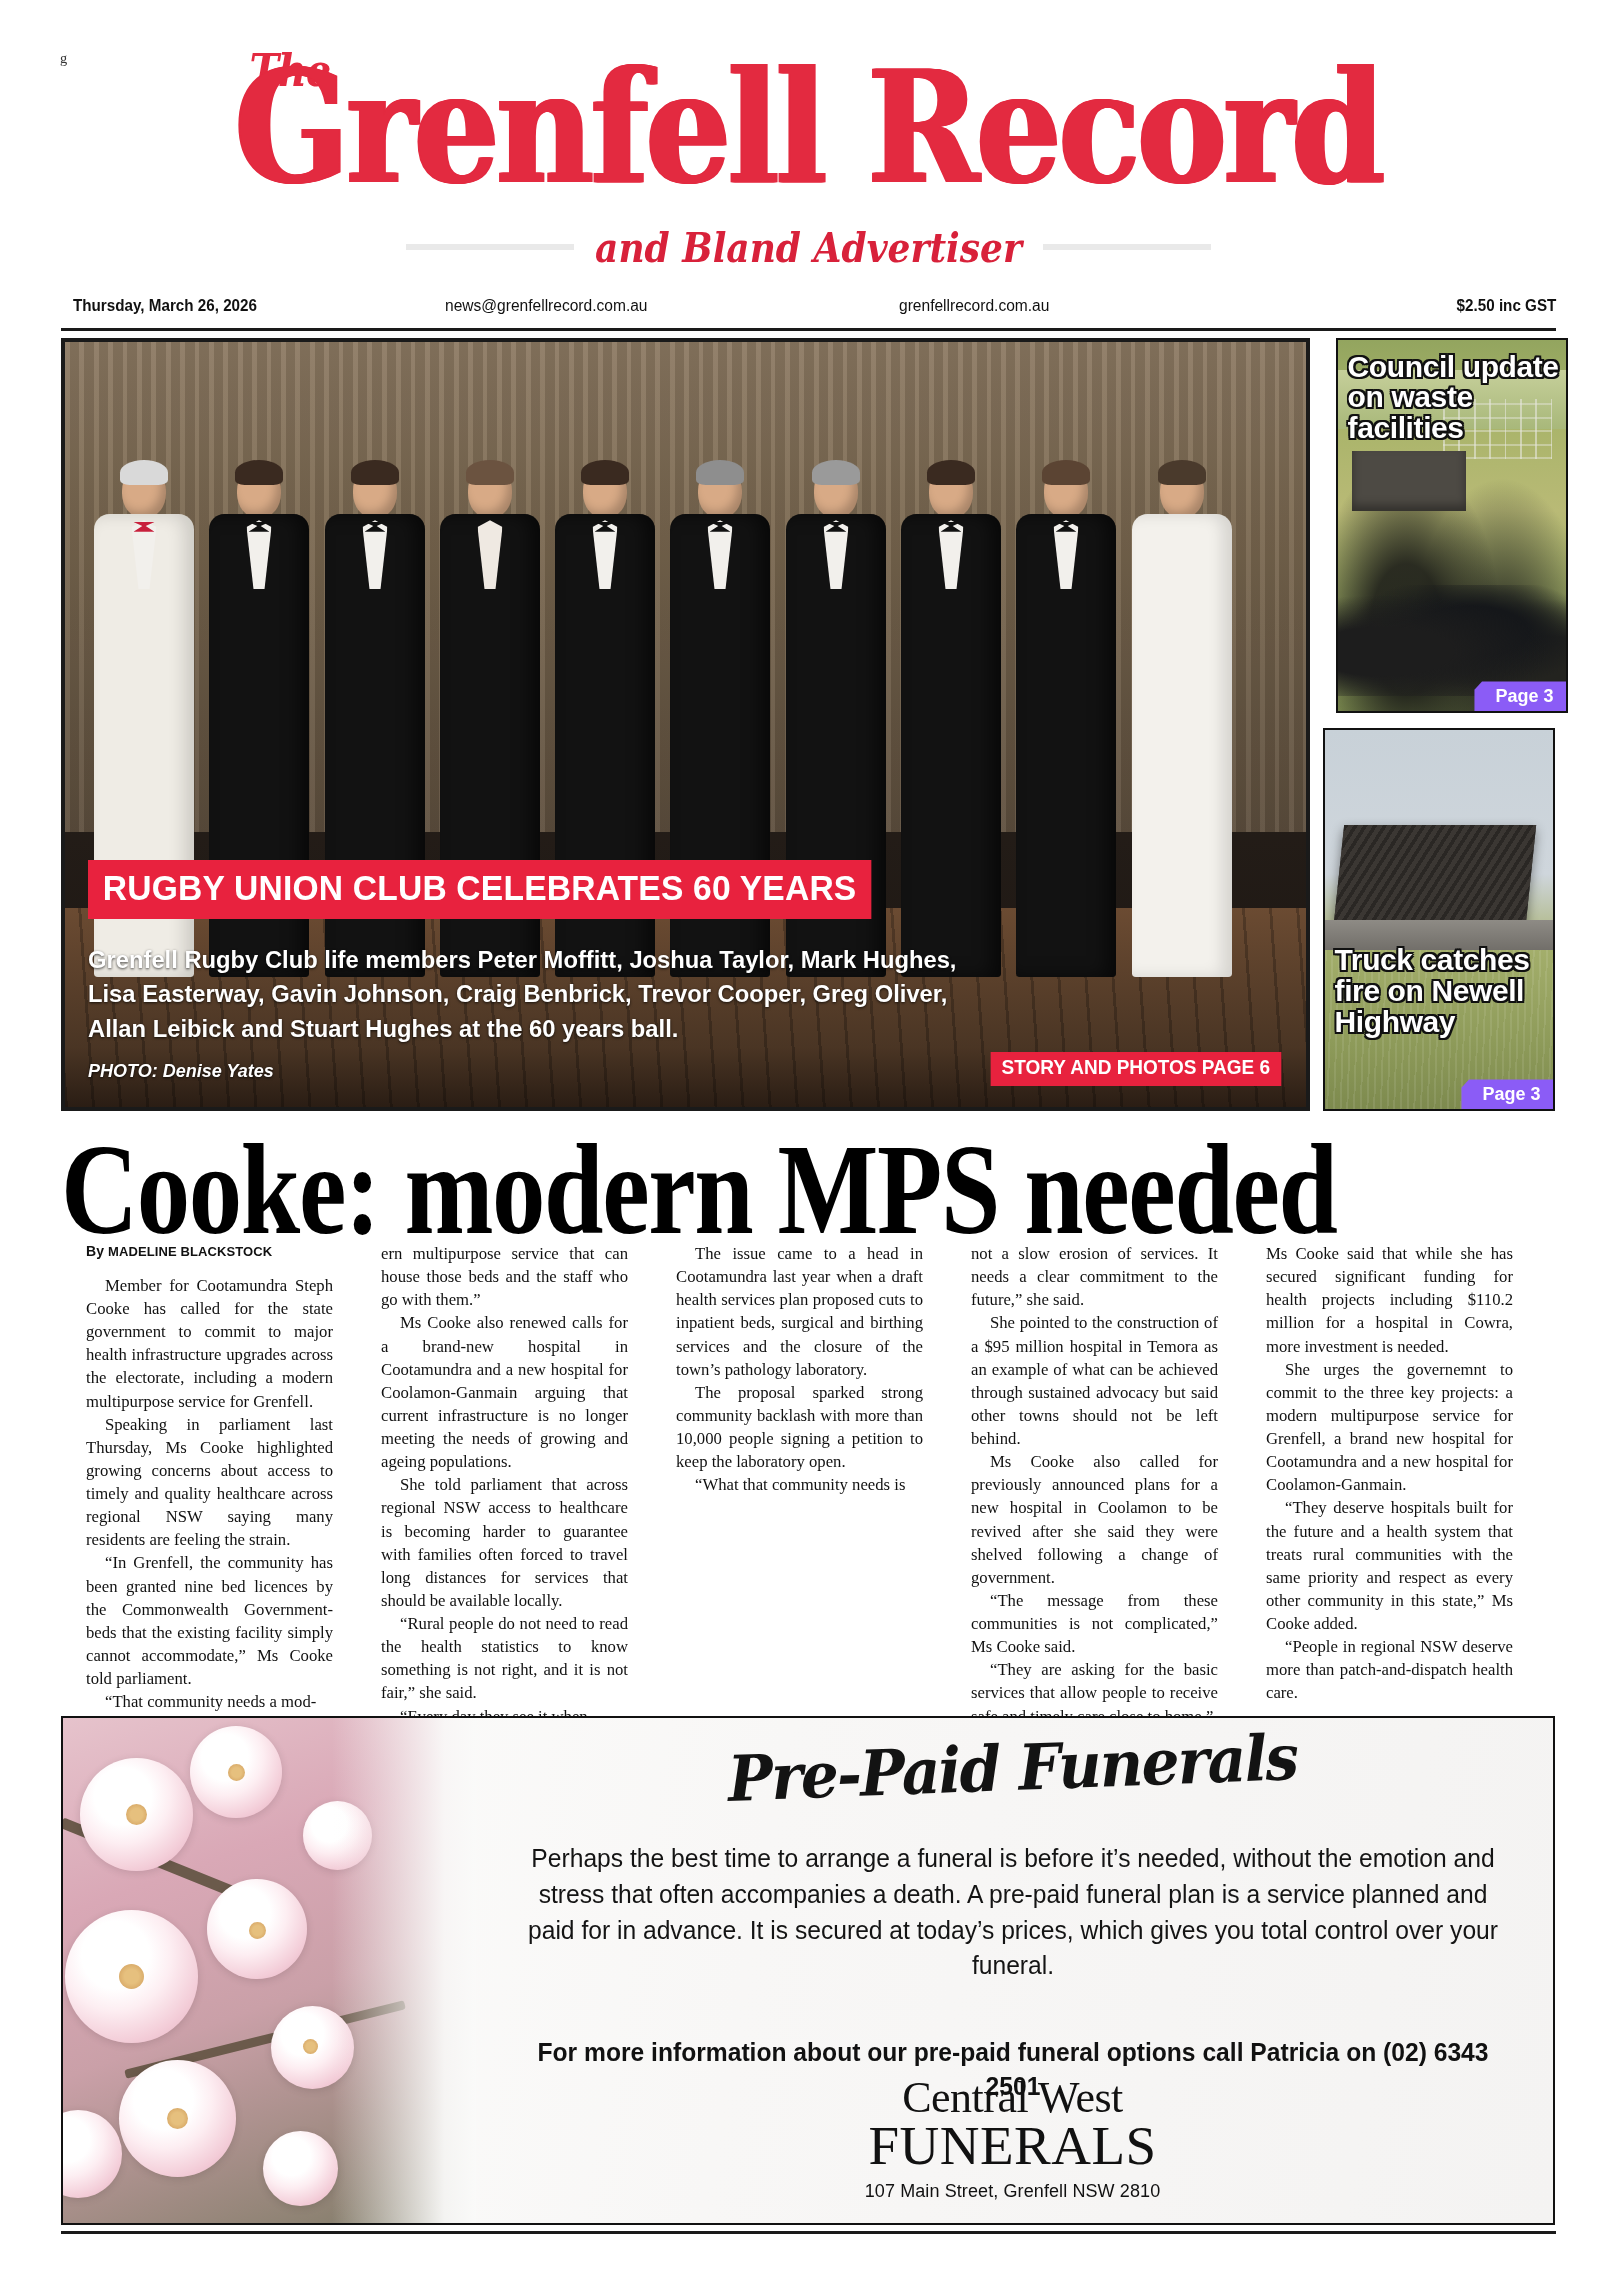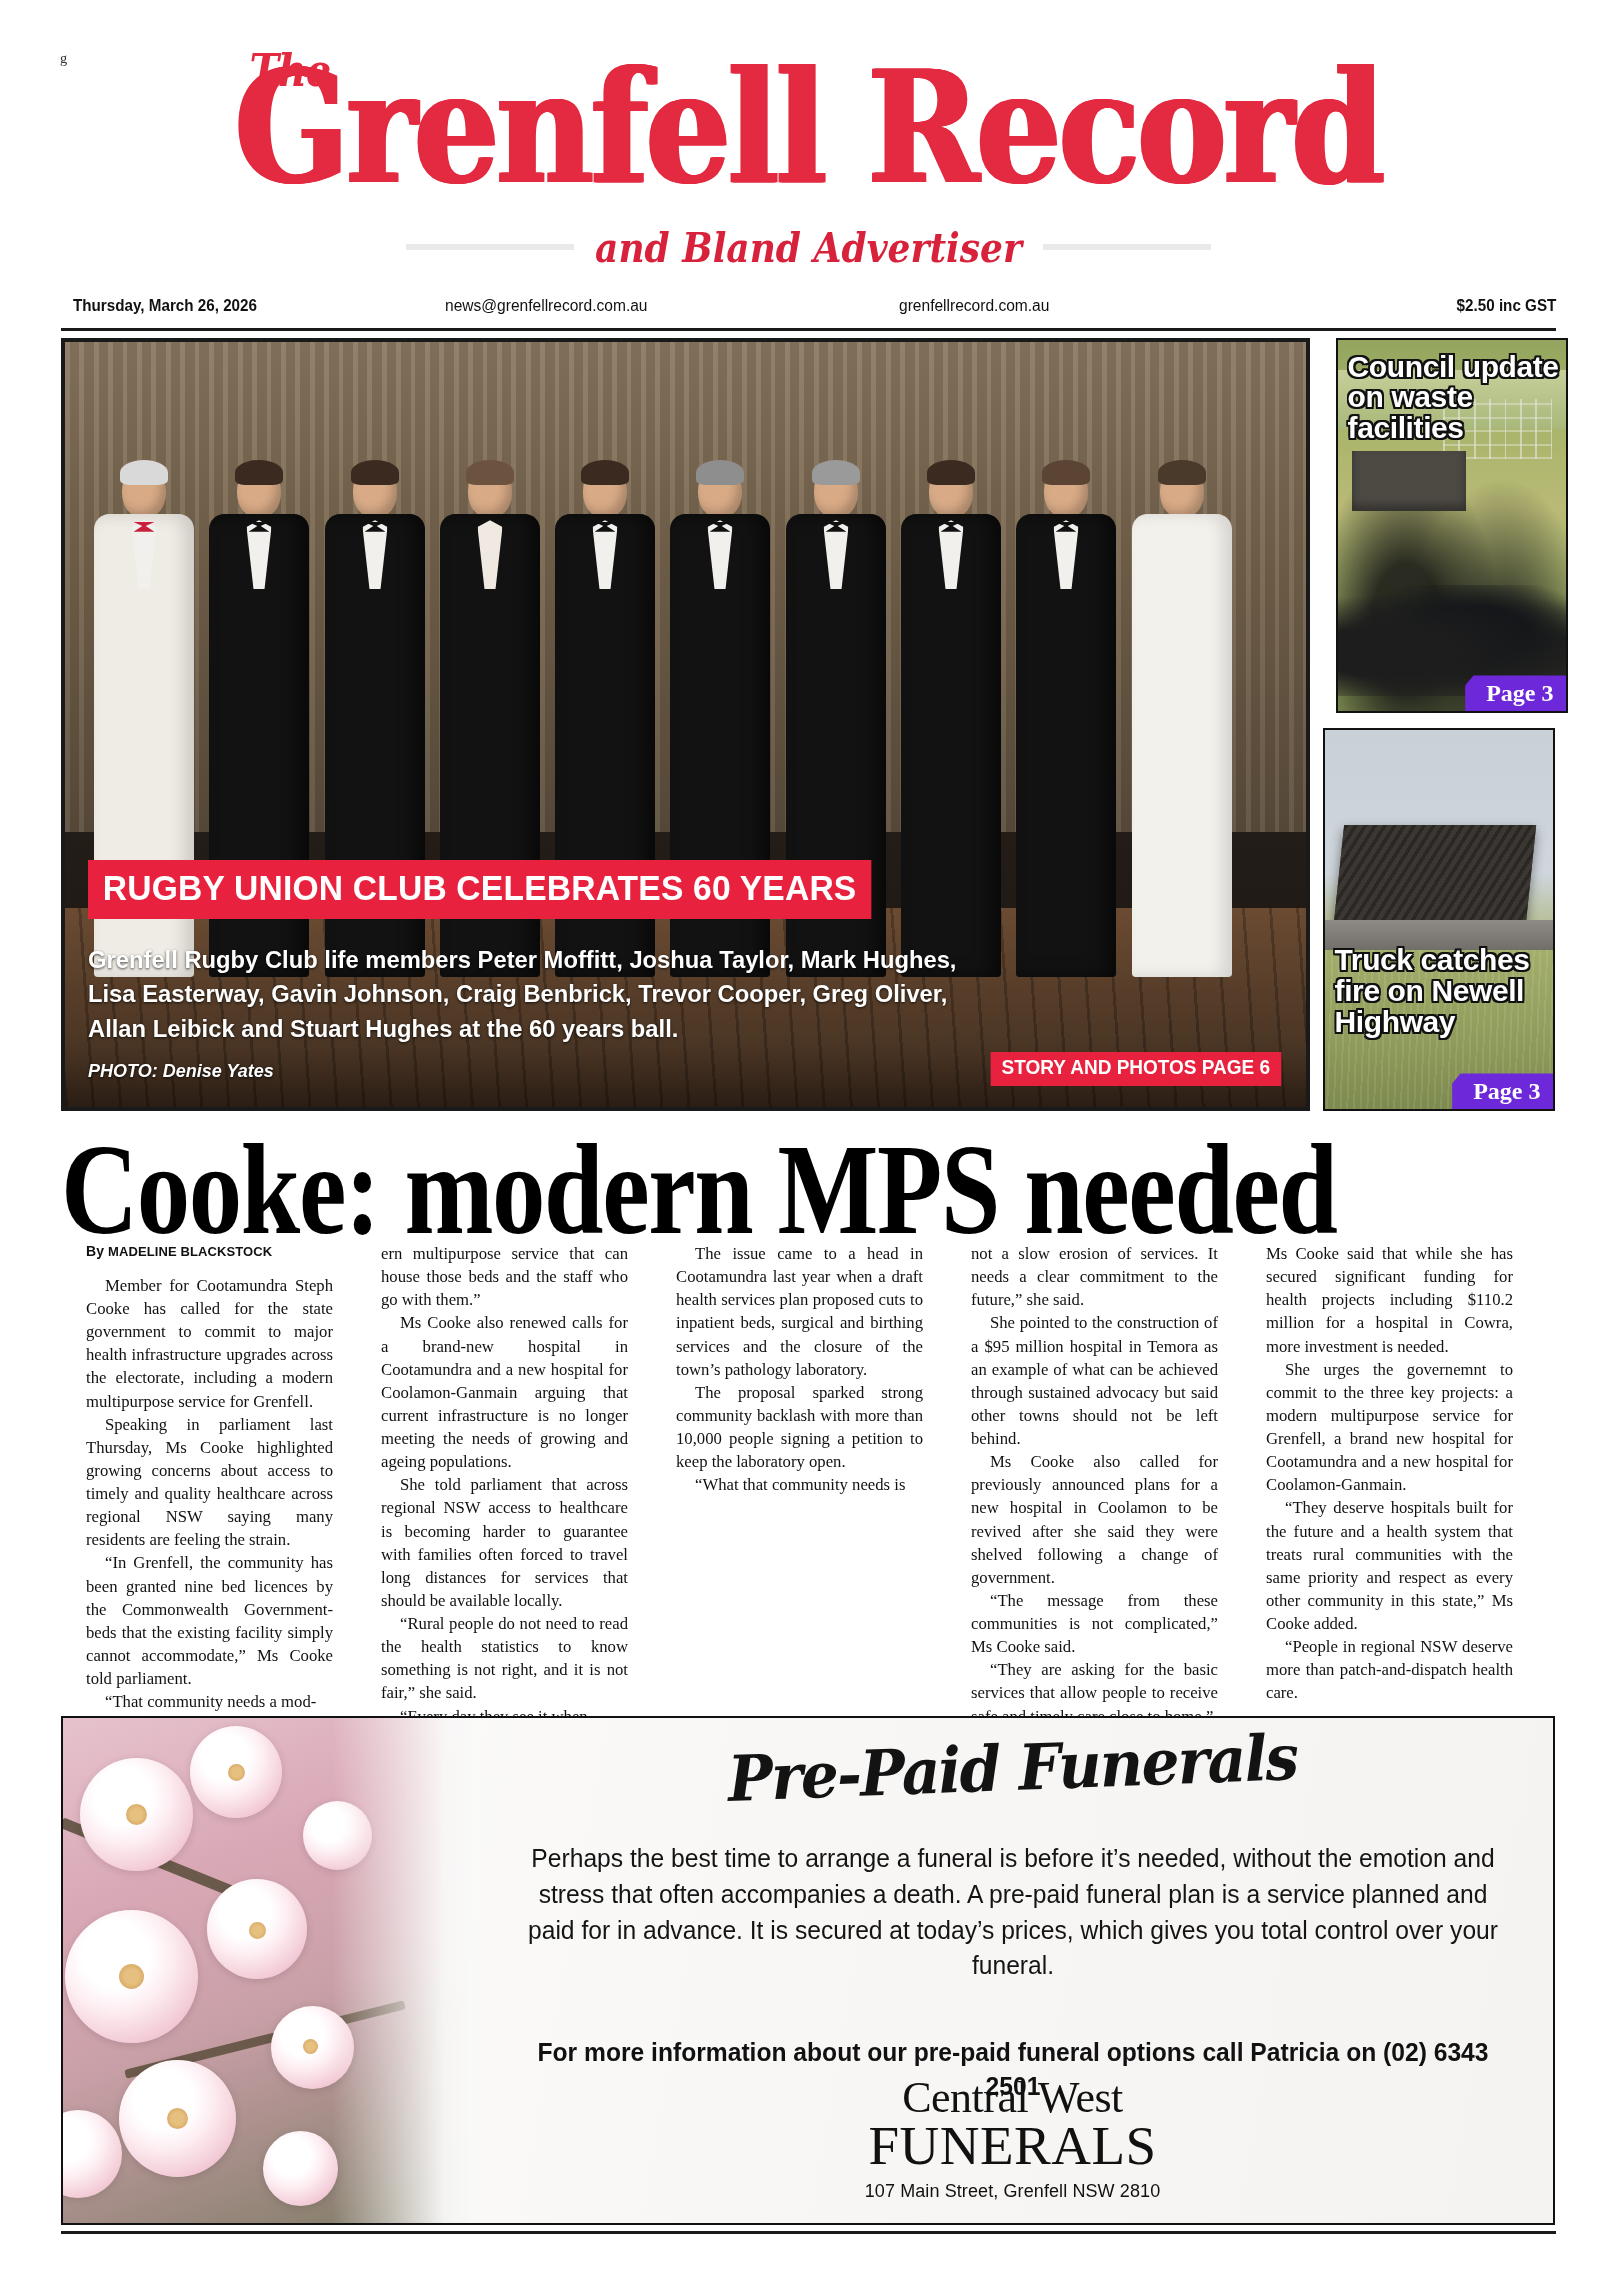--- a/index.html
+++ b/index.html
@@ -346,25 +346,25 @@
     text-shadow:
       -1.9px -1.9px 0 #111, 1.9px -1.9px 0 #111, -1.9px 1.9px 0 #111, 1.9px 1.9px 0 #111,
       0 -1.9px 0 #111, 0 1.9px 0 #111, -1.9px 0 0 #111, 1.9px 0 0 #111;
   }
   .teaser.t1 .teaser-head { top: 11.5px; }
   .teaser.t2 .teaser-head { bottom: 71px; }
 
   .page-badge {
     position: absolute;
     right: -2.9px; bottom: -2.9px;
-    background: #6d28d9;
+    background: #8b5cf6;
     color: #fff;
-    font-family: Liberation Serif, serif;
-    font-weight: 700;
-    font-size: 24px;
+    font-family: Liberation Sans, sans-serif;
+    font-weight: 700;
+    font-size: 18px;
     padding: 4.8px 15.4px 6.7px 21px;
     clip-path: polygon(8% 0, 100% 0, 100% 100%, 0 100%, 0 26%);
   }
 
   
   .headline {
     position: absolute;
     left: 61px;
     top: 1126px;
     width: 1494px;

